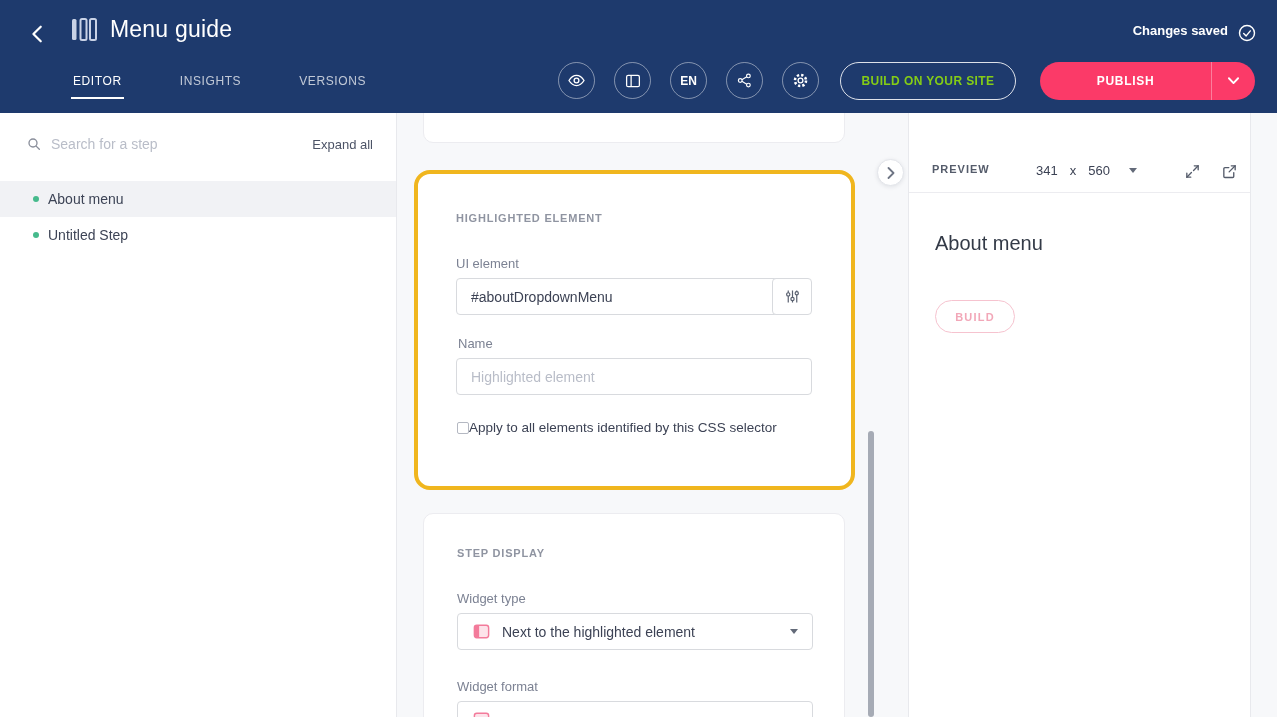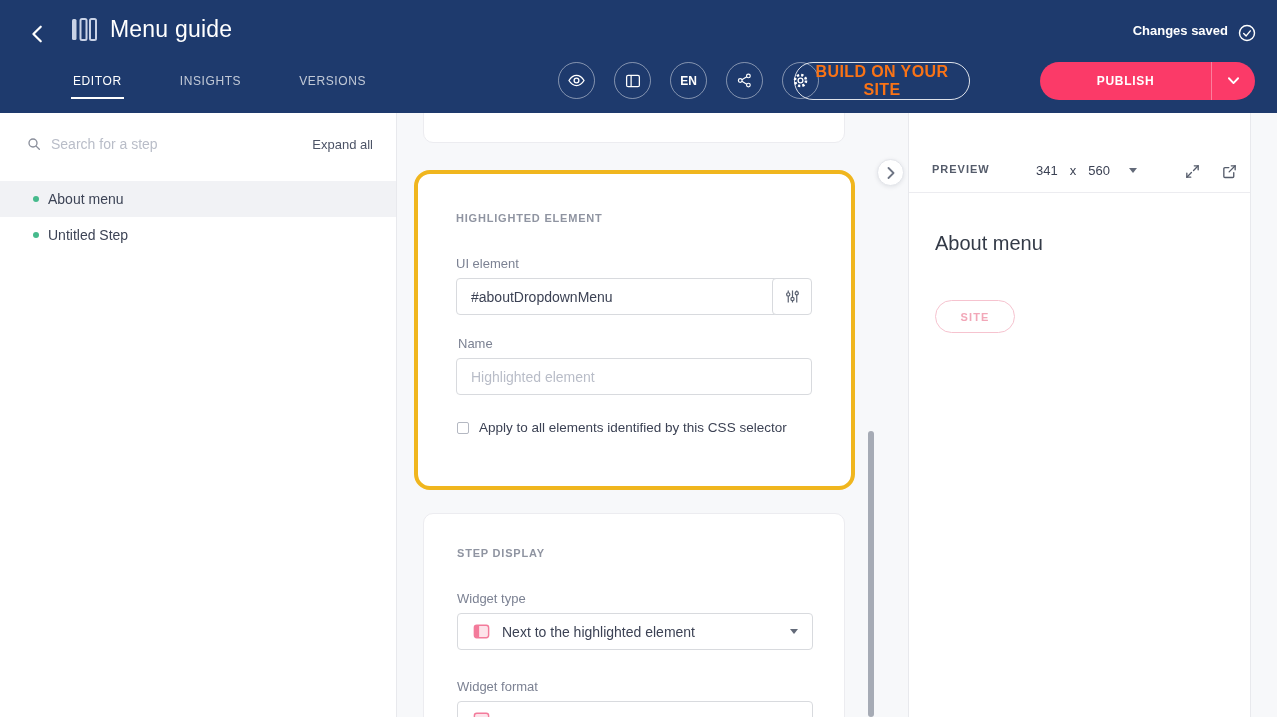--- a/index.html
+++ b/index.html
@@ -12,21 +12,21 @@
   .brand { position: absolute; left: 70px; top: 16px; display: flex; align-items: center; gap: 13px; }
   .page-title { color: #ffffff; font-size: 23px; font-weight: 500; letter-spacing: .2px; }
   .saved { position: absolute; right: 20px; top: 23px; display: flex; align-items: flex-start; gap: 9px; color: #ffffff; font-size: 13px; font-weight: 700; }
 
   .tabs { position: absolute; left: 71px; top: 74px; display: flex; gap: 54px; }
   .tab { background: none; border: none; color: rgba(255,255,255,.72); font-size: 12px; font-weight: 400; letter-spacing: .6px; padding: 0 2px 9px; border-bottom: 2px solid transparent; cursor: pointer; font-family: inherit; text-align: right; }
   .tab.active { color: #fff; border-bottom-color: #fff; }
 
   .top-actions { position: absolute; left: 558px; top: 62px; display: flex; align-items: center; gap: 19px; }
   .circle-btn { width: 37px; height: 37px; border-radius: 50%; border: 1px solid rgba(255,255,255,.45); background: transparent; display: flex; align-items: center; justify-content: center; color: #fff; font-size: 12px; font-weight: 700; cursor: pointer; font-family: inherit; }
-  .build-btn { position: absolute; left: 794px; top: 62px; height: 38px; width: 176px; border-radius: 19px; border: 1px solid rgba(255,255,255,.85); background: transparent; color: #f97316; font-weight: 700; font-size: 16px; letter-spacing: .4px; cursor: pointer; font-family: inherit; }
+  .build-btn { position: absolute; left: 840px; top: 62px; height: 38px; width: 176px; border-radius: 19px; border: 1px solid rgba(255,255,255,.85); background: transparent; color: #84cc16; font-weight: 700; font-size: 12px; letter-spacing: .4px; cursor: pointer; font-family: inherit; }
   .publish { position: absolute; left: 1040px; top: 62px; height: 38px; width: 215px; border-radius: 19px; background: #fb3a68; display: flex; align-items: stretch; overflow: hidden; }
   .publish-main { flex: 1; border: none; background: transparent; color: #fff; font-weight: 700; font-size: 12px; letter-spacing: .7px; cursor: pointer; font-family: inherit; }
   .publish-caret { width: 44px; border: none; background: transparent; border-left: 1px solid rgba(255,255,255,.35); display: flex; align-items: center; justify-content: center; cursor: pointer; }
 
   
   .sidebar { position: absolute; left: 0; top: 113px; width: 397px; height: 604px; background: #fff; border-right: 1px solid #e8e9ed; }
   .sidebar-head { display: flex; align-items: center; justify-content: space-between; height: 62px; padding: 0 23px 0 26px; }
   .search { display: flex; align-items: center; gap: 9px; }
   .search input { border: none; outline: none; font-size: 14px; color: #3d4456; width: 160px; background: transparent; font-family: inherit; }
   .search input::placeholder { color: #b9bdc8; }
@@ -45,21 +45,21 @@
   .card-highlight .section-title { position: absolute; left: 38px; top: 38px; }
   .lbl-ui { position: absolute; left: 38px; top: 82px; }
   .select { display: flex; align-items: center; border: 1px solid #d8dade; border-radius: 4px; background: #fff; padding: 0 14px; font-size: 14px; color: #3c4254; cursor: pointer; }
   .select .caret { margin-left: auto; }
   .caret { width: 0; height: 0; border-left: 4.5px solid transparent; border-right: 4.5px solid transparent; border-top: 5px solid #636a79; flex: none; }
   .sel-ui { position: absolute; left: 38px; top: 104px; width: 342px; height: 37px; }
   .sliders-btn { position: absolute; left: 354px; top: 104px; width: 40px; height: 37px; border: 1px solid #d8dade; border-radius: 4px; background: #fff; display: flex; align-items: center; justify-content: center; cursor: pointer; }
   .lbl-name { position: absolute; left: 40px; top: 162px; }
   .inp-name { position: absolute; left: 38px; top: 184px; width: 356px; height: 37px; border: 1px solid #d8dade; border-radius: 4px; padding: 0 14px; font-size: 14px; color: #3c4254; font-family: inherit; outline: none; }
   .inp-name::placeholder { color: #b9bdc8; }
-  .chk-row { position: absolute; left: 39px; top: 246px; display: flex; align-items: center; gap: 10px; }
+  .chk-row { position: absolute; left: 39px; top: 246px; display: flex; align-items: center; }
   .checkbox { width: 12px; height: 12px; border: 1px solid #b4b8c2; border-radius: 2px; background: #fff; cursor: pointer; flex: none; }
   .chk-label { font-size: 13.5px; color: #3c4254; }
 
   .card-step { position: absolute; left: 25px; top: 400px; width: 422px; height: 270px; background: #fff; border: 1px solid #ececf0; border-radius: 10px; }
   .card-step .section-title { position: absolute; left: 33px; top: 33px; }
   .lbl-wtype { position: absolute; left: 33px; top: 77px; }
   .sel-wtype { position: absolute; left: 33px; top: 99px; width: 356px; height: 37px; gap: 11px; }
   .lbl-wformat { position: absolute; left: 33px; top: 165px; }
   .sel-wformat { position: absolute; left: 33px; top: 187px; width: 356px; height: 37px; gap: 11px; }
 
@@ -265,16 +265,16 @@
       <button class="icon-btn btn-external">
         <svg width="17" height="17" viewBox="0 0 24 24" fill="none" stroke="#555c6b" stroke-width="1.9" stroke-linecap="round" stroke-linejoin="round">
             <path d="M18 13.5V19a1.5 1.5 0 0 1-1.5 1.5h-11A1.5 1.5 0 0 1 4 19V8a1.5 1.5 0 0 1 1.5-1.5H11"></path>
             <polyline points="14.5 4 20 4 20 9.5"></polyline>
             <line x1="20" y1="4" x2="11.5" y2="12.5"></line>
           </svg>
       </button>
     </div>
 
     <div class="preview-body-title">About menu</div>
-    <button class="next-btn">SITE</button>
+    <button class="next-btn">BUILD</button>
   </section>
 
 </div>
 
 </body></html>

